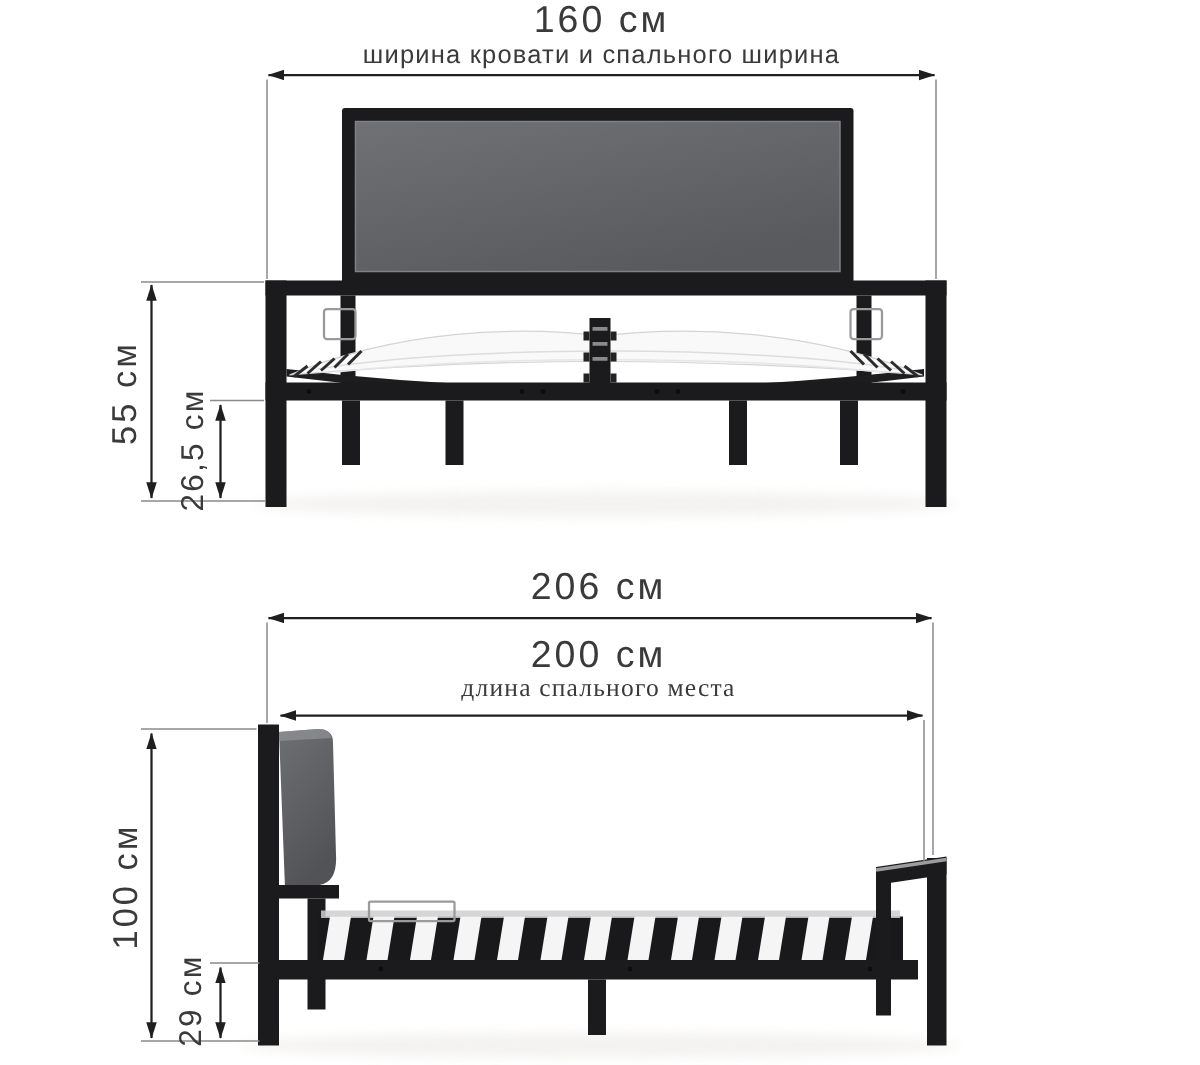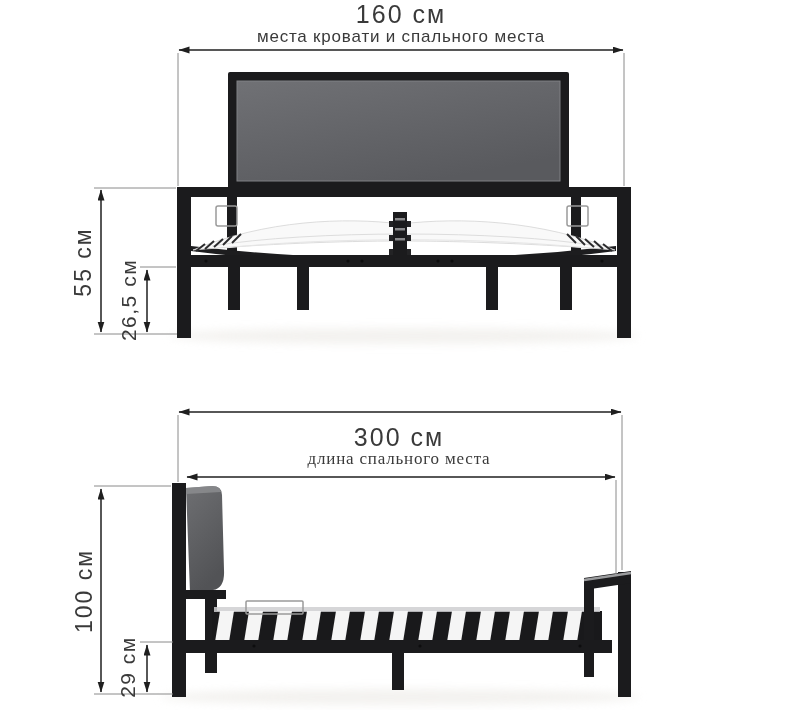--- a/index.html
+++ b/index.html
@@ -179,22 +179,23 @@
         <line class="dimline" x1="101" y1="489" x2="101" y2="692" marker-start="url(#ah)" marker-end="url(#ah)"></line>
       </g>
       <g>
         <line class="extline" x1="140" y1="642" x2="173" y2="642"></line>
         <line class="dimline" x1="147" y1="645" x2="147" y2="692" marker-start="url(#ah)" marker-end="url(#ah)"></line>
       </g>
     </g>
   </svg>
 
   <div class="txt dim-value center" style="left:401px;top:14px;">160 см</div>
-  <div class="txt dim-caption center" style="left:401px;top:37px;">места кровати и спального места</div>
+  <div class="txt dim-caption center" style="left:401px;top:37px;">ширина кровати и спального ширина</div>
   <div class="txt dim-value rot" style="left:83px;top:262px;font-size:23px;">55 см</div>
   <div class="txt dim-value-sm rot" style="left:129px;top:300px;">26,5 см</div>
 
-  <div class="txt dim-value center" style="left:399px;top:437px;">300 см</div>
+  <div class="txt dim-value center" style="left:399px;top:392px;">206 см</div>
+  <div class="txt dim-value center" style="left:399px;top:437px;">200 см</div>
   <div class="txt dim-caption center" style="left:399px;top:459px;font-family:Liberation Serif, serif;">длина спального места</div>
   <div class="txt dim-value rot" style="left:84px;top:591px;font-size:23px;">100 см</div>
   <div class="txt dim-value-sm rot" style="left:128px;top:667px;">29 см</div>
 
 </div>
 
 </body></html>

